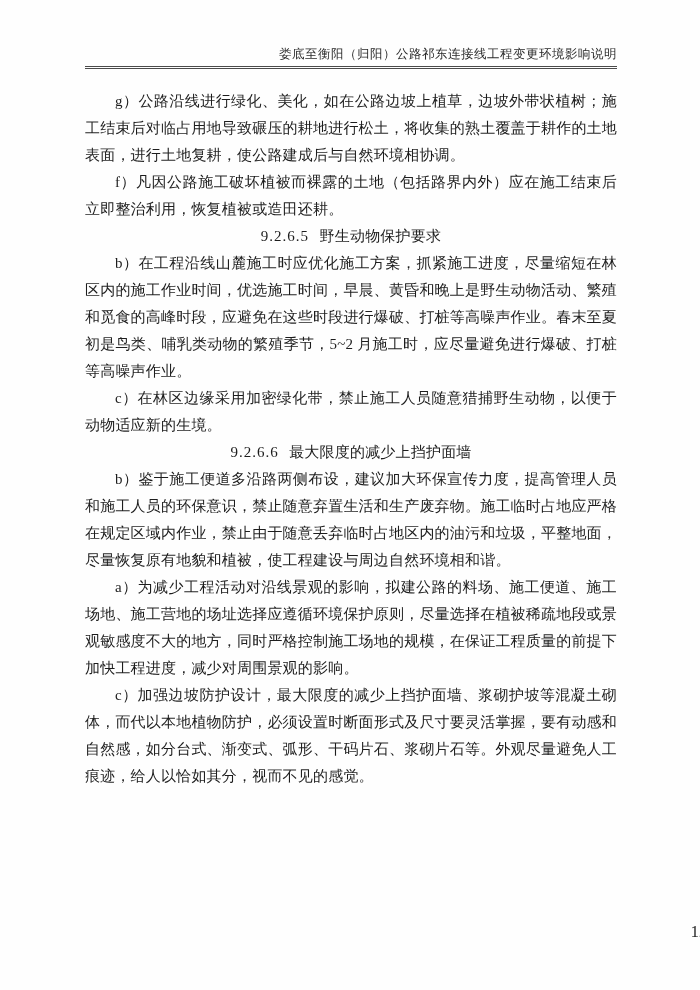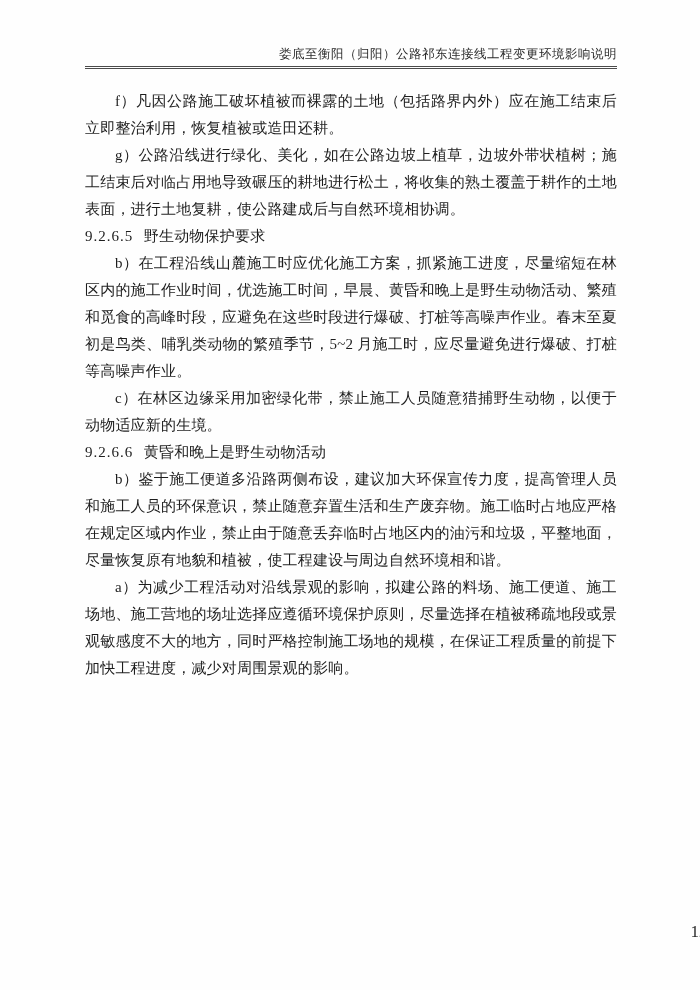--- a/index.html
+++ b/index.html
@@ -41,21 +41,21 @@
   }
   .para {
     margin: 0;
     text-indent: 2em;
   }
   .heading {
     margin: 0;
     font-size: 15px;
     font-weight: normal;
     text-indent: 0;
-    text-align: left;
+    text-align: center;
   }
   .heading .heading-number {
     margin-right: 0.7em;
     letter-spacing: 1px;
   }
   .doc-footer {
     position: absolute;
     left: 16px;
     bottom: 48px;
     width: 100%;
@@ -70,41 +70,42 @@
 <div class="page">
 
   <div class="doc-header">
     <div class="doc-header-title">娄底至衡阳（归阳）公路祁东连接线工程变更环境影响说明</div>
     <div class="doc-header-rule"></div>
   </div>
 
   <div class="doc-body">
 
 
+    <p class="para">g）公路沿线进行绿化、美化，如在公路边坡上植草，边坡外带状植树；施工结束后对临占用地导致碾压的耕地进行松土，将收集的熟土覆盖于耕作的土地表面，进行土地复耕，使公路建成后与自然环境相协调。</p>
+
     <p class="para">f）凡因公路施工破坏植被而裸露的土地（包括路界内外）应在施工结束后立即整治利用，恢复植被或造田还耕。</p>
-
-    <p class="para">g）公路沿线进行绿化、美化，如在公路边坡上植草，边坡外带状植树；施工结束后对临占用地导致碾压的耕地进行松土，将收集的熟土覆盖于耕作的土地表面，进行土地复耕，使公路建成后与自然环境相协调。</p>
 
     <h3 class="heading">
       <span class="heading-number">9.2.6.5</span><span class="heading-title">野生动物保护要求</span>
     </h3>
 
 
     <p class="para">b）在工程沿线山麓施工时应优化施工方案，抓紧施工进度，尽量缩短在林区内的施工作业时间，优选施工时间，早晨、黄昏和晚上是野生动物活动、繁殖和觅食的高峰时段，应避免在这些时段进行爆破、打桩等高噪声作业。春末至夏初是鸟类、哺乳类动物的繁殖季节，5~2 月施工时，应尽量避免进行爆破、打桩等高噪声作业。</p>
 
     <p class="para">c）在林区边缘采用加密绿化带，禁止施工人员随意猎捕野生动物，以便于动物适应新的生境。</p>
 
     <h3 class="heading">
-      <span class="heading-number">9.2.6.6</span><span class="heading-title">黄昏和晚上是野生动物活动</span>
+      <span class="heading-number">9.2.6.6</span><span class="heading-title">最大限度的减少上挡护面墙</span>
     </h3>
 
     <p class="para">b）鉴于施工便道多沿路两侧布设，建议加大环保宣传力度，提高管理人员和施工人员的环保意识，禁止随意弃置生活和生产废弃物。施工临时占地应严格在规定区域内作业，禁止由于随意丢弃临时占地区内的油污和垃圾，平整地面，尽量恢复原有地貌和植被，使工程建设与周边自然环境相和谐。</p>
 
     <p class="para">a）为减少工程活动对沿线景观的影响，拟建公路的料场、施工便道、施工场地、施工营地的场址选择应遵循环境保护原则，尽量选择在植被稀疏地段或景观敏感度不大的地方，同时严格控制施工场地的规模，在保证工程质量的前提下加快工程进度，减少对周围景观的影响。</p>
 
+    <p class="para">c）加强边坡防护设计，最大限度的减少上挡护面墙、浆砌护坡等混凝土砌体，而代以本地植物防护，必须设置时断面形式及尺寸要灵活掌握，要有动感和自然感，如分台式、渐变式、弧形、干码片石、浆砌片石等。外观尽量避免人工痕迹，给人以恰如其分，视而不见的感觉。</p>
 
   </div>
 
   <div class="doc-footer">
     <span>120</span>
   </div>
 
 </div>
 
 </body></html>

